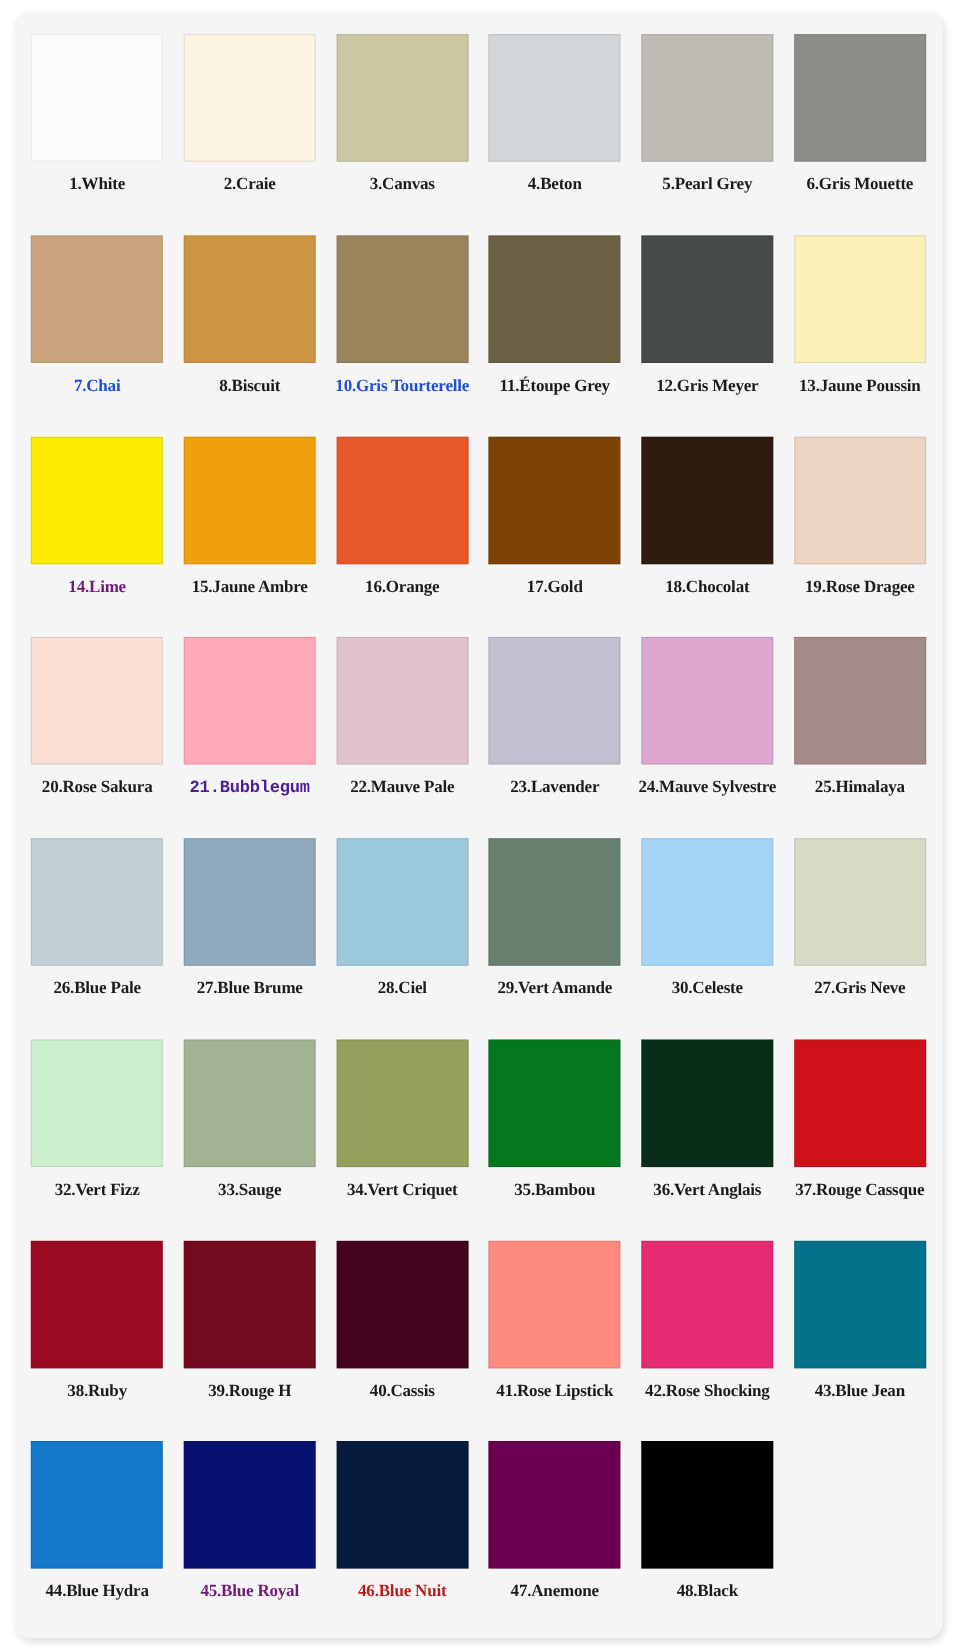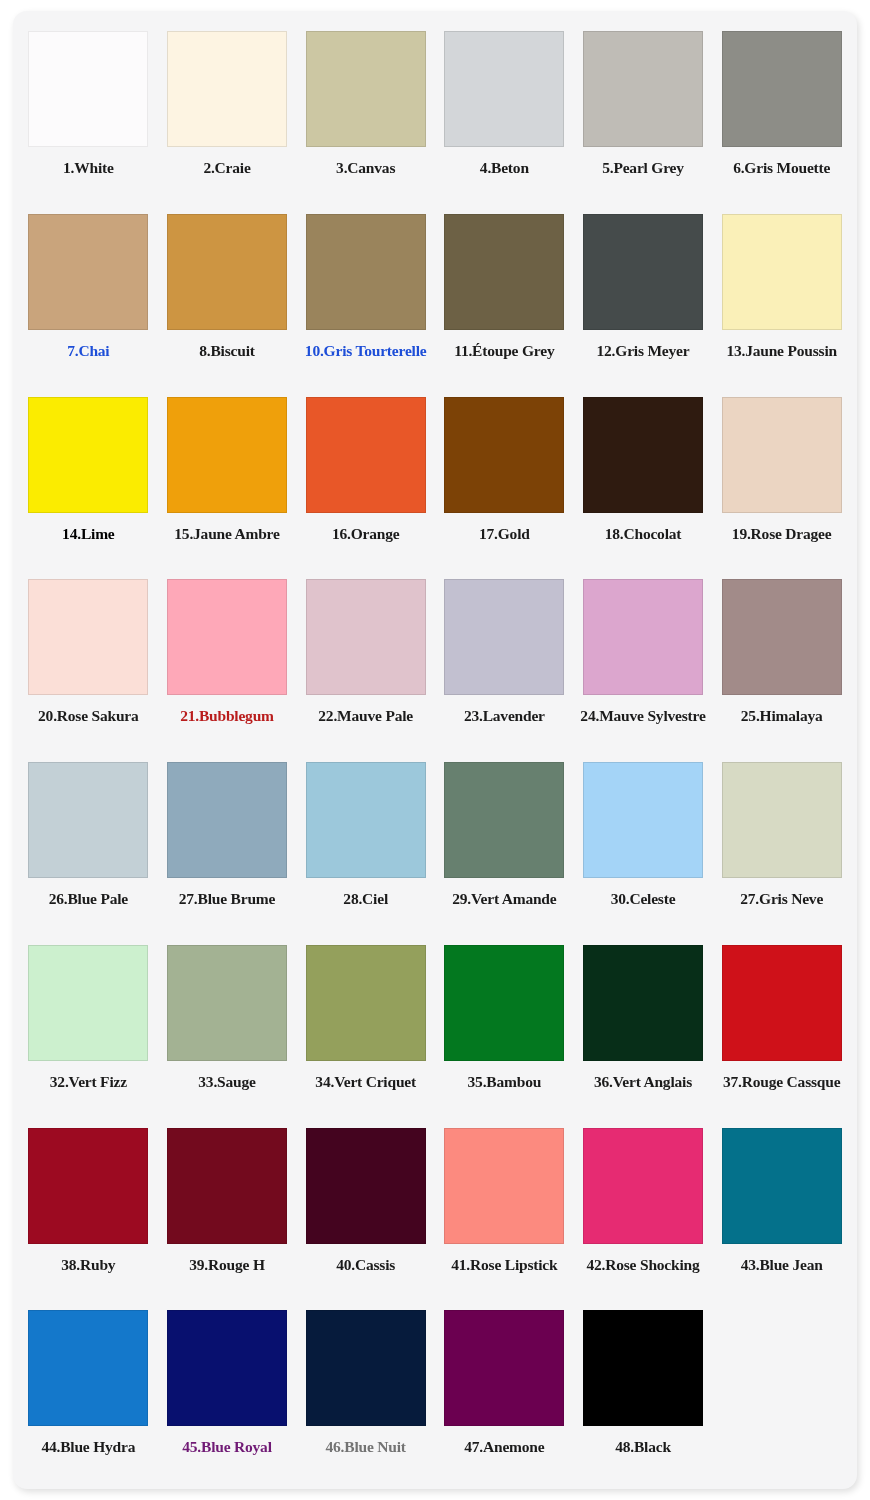--- a/index.html
+++ b/index.html
@@ -112,21 +112,21 @@
       <div class="swatch-cell">
         <div class="swatch-chip" style="background: rgb(69, 75, 75);"></div>
         <div class="swatch-label" style="color: rgb(27, 27, 27);">12.Gris Meyer</div>
       </div>
       <div class="swatch-cell">
         <div class="swatch-chip" style="background: rgb(250, 240, 184);"></div>
         <div class="swatch-label" style="color: rgb(27, 27, 27);">13.Jaune Poussin</div>
       </div>
       <div class="swatch-cell">
         <div class="swatch-chip" style="background: rgb(251, 236, 0);"></div>
-        <div class="swatch-label" style="color: #000000;">14.Lime</div>
+        <div class="swatch-label" style="color: #701a75;">14.Lime</div>
       </div>
       <div class="swatch-cell">
         <div class="swatch-chip" style="background: rgb(239, 160, 11);"></div>
         <div class="swatch-label" style="color: rgb(27, 27, 27);">15.Jaune Ambre</div>
       </div>
       <div class="swatch-cell">
         <div class="swatch-chip" style="background: rgb(232, 87, 40);"></div>
         <div class="swatch-label" style="color: rgb(27, 27, 27);">16.Orange</div>
       </div>
       <div class="swatch-cell">
@@ -140,21 +140,21 @@
       <div class="swatch-cell">
         <div class="swatch-chip" style="background: rgb(235, 213, 194);"></div>
         <div class="swatch-label" style="color: rgb(27, 27, 27);">19.Rose Dragee</div>
       </div>
       <div class="swatch-cell">
         <div class="swatch-chip" style="background: rgb(251, 223, 215);"></div>
         <div class="swatch-label" style="color: rgb(27, 27, 27);">20.Rose Sakura</div>
       </div>
       <div class="swatch-cell">
         <div class="swatch-chip" style="background: rgb(254, 168, 184);"></div>
-        <div class="swatch-label" style="color: #b91c1c;">21.Bubblegum</div>
+        <div class="swatch-label" style="color: #4c1d95; font-family: Liberation Mono, monospace;">21.Bubblegum</div>
       </div>
       <div class="swatch-cell">
         <div class="swatch-chip" style="background: rgb(224, 195, 204);"></div>
         <div class="swatch-label" style="color: rgb(27, 27, 27);">22.Mauve Pale</div>
       </div>
       <div class="swatch-cell">
         <div class="swatch-chip" style="background: rgb(194, 192, 208);"></div>
         <div class="swatch-label" style="color: rgb(27, 27, 27);">23.Lavender</div>
       </div>
       <div class="swatch-cell">
@@ -240,21 +240,21 @@
       <div class="swatch-cell">
         <div class="swatch-chip" style="background: rgb(20, 120, 203);"></div>
         <div class="swatch-label" style="color: rgb(27, 27, 27);">44.Blue Hydra</div>
       </div>
       <div class="swatch-cell">
         <div class="swatch-chip" style="background: rgb(8, 16, 111);"></div>
         <div class="swatch-label" style="color: #701a75;">45.Blue Royal</div>
       </div>
       <div class="swatch-cell">
         <div class="swatch-chip" style="background: rgb(6, 27, 60);"></div>
-        <div class="swatch-label" style="color: #737373;">46.Blue Nuit</div>
+        <div class="swatch-label" style="color: #b91c1c;">46.Blue Nuit</div>
       </div>
       <div class="swatch-cell">
         <div class="swatch-chip" style="background: rgb(107, 0, 80);"></div>
         <div class="swatch-label" style="color: rgb(27, 27, 27);">47.Anemone</div>
       </div>
       <div class="swatch-cell">
         <div class="swatch-chip" style="background: rgb(0, 0, 0);"></div>
         <div class="swatch-label" style="color: rgb(27, 27, 27);">48.Black</div>
       </div>
     </div>

